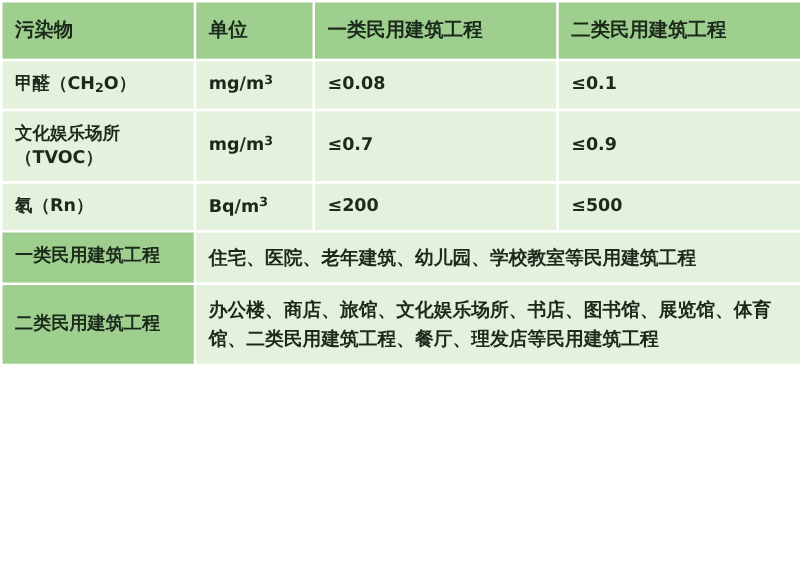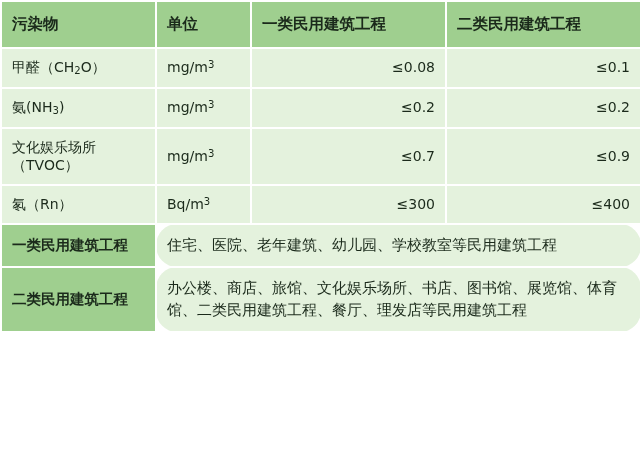--- a/index.html
+++ b/index.html
@@ -21,20 +21,21 @@
   #pollutant-table td, #pollutant-table th {
     border: 2px solid #ffffff;
     padding: 0;
     vertical-align: middle;
     text-align: left;
     margin-top: 40px;
   }
   .cell-inner {
     padding: 9px 10px 9px 10px;
     line-height: 1.35;
+    font-weight: bold;
   }
   .header-row td {
     background: #9fcf8f;
   }
   .header-row .cell-inner {
     font-weight: bold;
     font-size: 15.5px;
     color: #1b2a1b;
     padding-top: 12px;
     padding-bottom: 12px;
@@ -43,33 +44,32 @@
     background: #e4f2dd;
   }
   .data-row .cell-inner {
     font-size: 14px;
     color: #1b2a1b;
   }
   .num {
     text-align: center;
   }
   .num .cell-inner {
-    text-align: right;
+    text-align: left;
   }
   .label-cell {
     background: #9fcf8f !important;
   }
   .label-cell .cell-inner {
     font-weight: bold;
     font-size: 14.5px;
     color: #1b2a1b;
   }
   .desc-cell {
     background: #e4f2dd;
-    border-radius: 21px;
   }
   .desc-cell .cell-inner {
     font-size: 15px;
     color: #1b2a1b;
     line-height: 1.5;
   }
   sub {
     font-size: 0.72em;
     vertical-align: -0.22em;
   }
@@ -117,34 +117,20 @@
         </td>
       <td class="num">
           <div class="cell-inner">≤0.08</div>
         </td>
       <td class="num">
           <div class="cell-inner">≤0.1</div>
         </td>
     </tr>
 
 
-    <tr class="data-row">
-      <td>
-          <div class="cell-inner"><span>氨(NH</span><sub>3</sub><span>)</span></div>
-        </td>
-      <td>
-          <div class="cell-inner"><span>mg/m</span><sup>3</sup></div>
-        </td>
-      <td class="num">
-          <div class="cell-inner">≤0.2</div>
-        </td>
-      <td class="num">
-          <div class="cell-inner">≤0.2</div>
-        </td>
-    </tr>
 
     <tr class="data-row">
       <td>
           <div class="cell-inner">文化娱乐场所（TVOC）</div>
         </td>
       <td>
           <div class="cell-inner"><span>mg/m</span><sup>3</sup></div>
         </td>
       <td class="num">
           <div class="cell-inner">≤0.7</div>
@@ -155,24 +141,24 @@
     </tr>
 
     <tr class="data-row">
       <td>
           <div class="cell-inner">氡（Rn）</div>
         </td>
       <td>
           <div class="cell-inner"><span>Bq/m</span><sup>3</sup></div>
         </td>
       <td class="num">
-          <div class="cell-inner">≤300</div>
+          <div class="cell-inner">≤200</div>
         </td>
       <td class="num">
-          <div class="cell-inner">≤400</div>
+          <div class="cell-inner">≤500</div>
         </td>
     </tr>
 
     <tr>
       <td class="label-cell">
           <div class="cell-inner">一类民用建筑工程</div>
         </td>
       <td class="desc-cell" colspan="3">
           <div class="cell-inner">住宅、医院、老年建筑、幼儿园、学校教室等民用建筑工程</div>
         </td>

